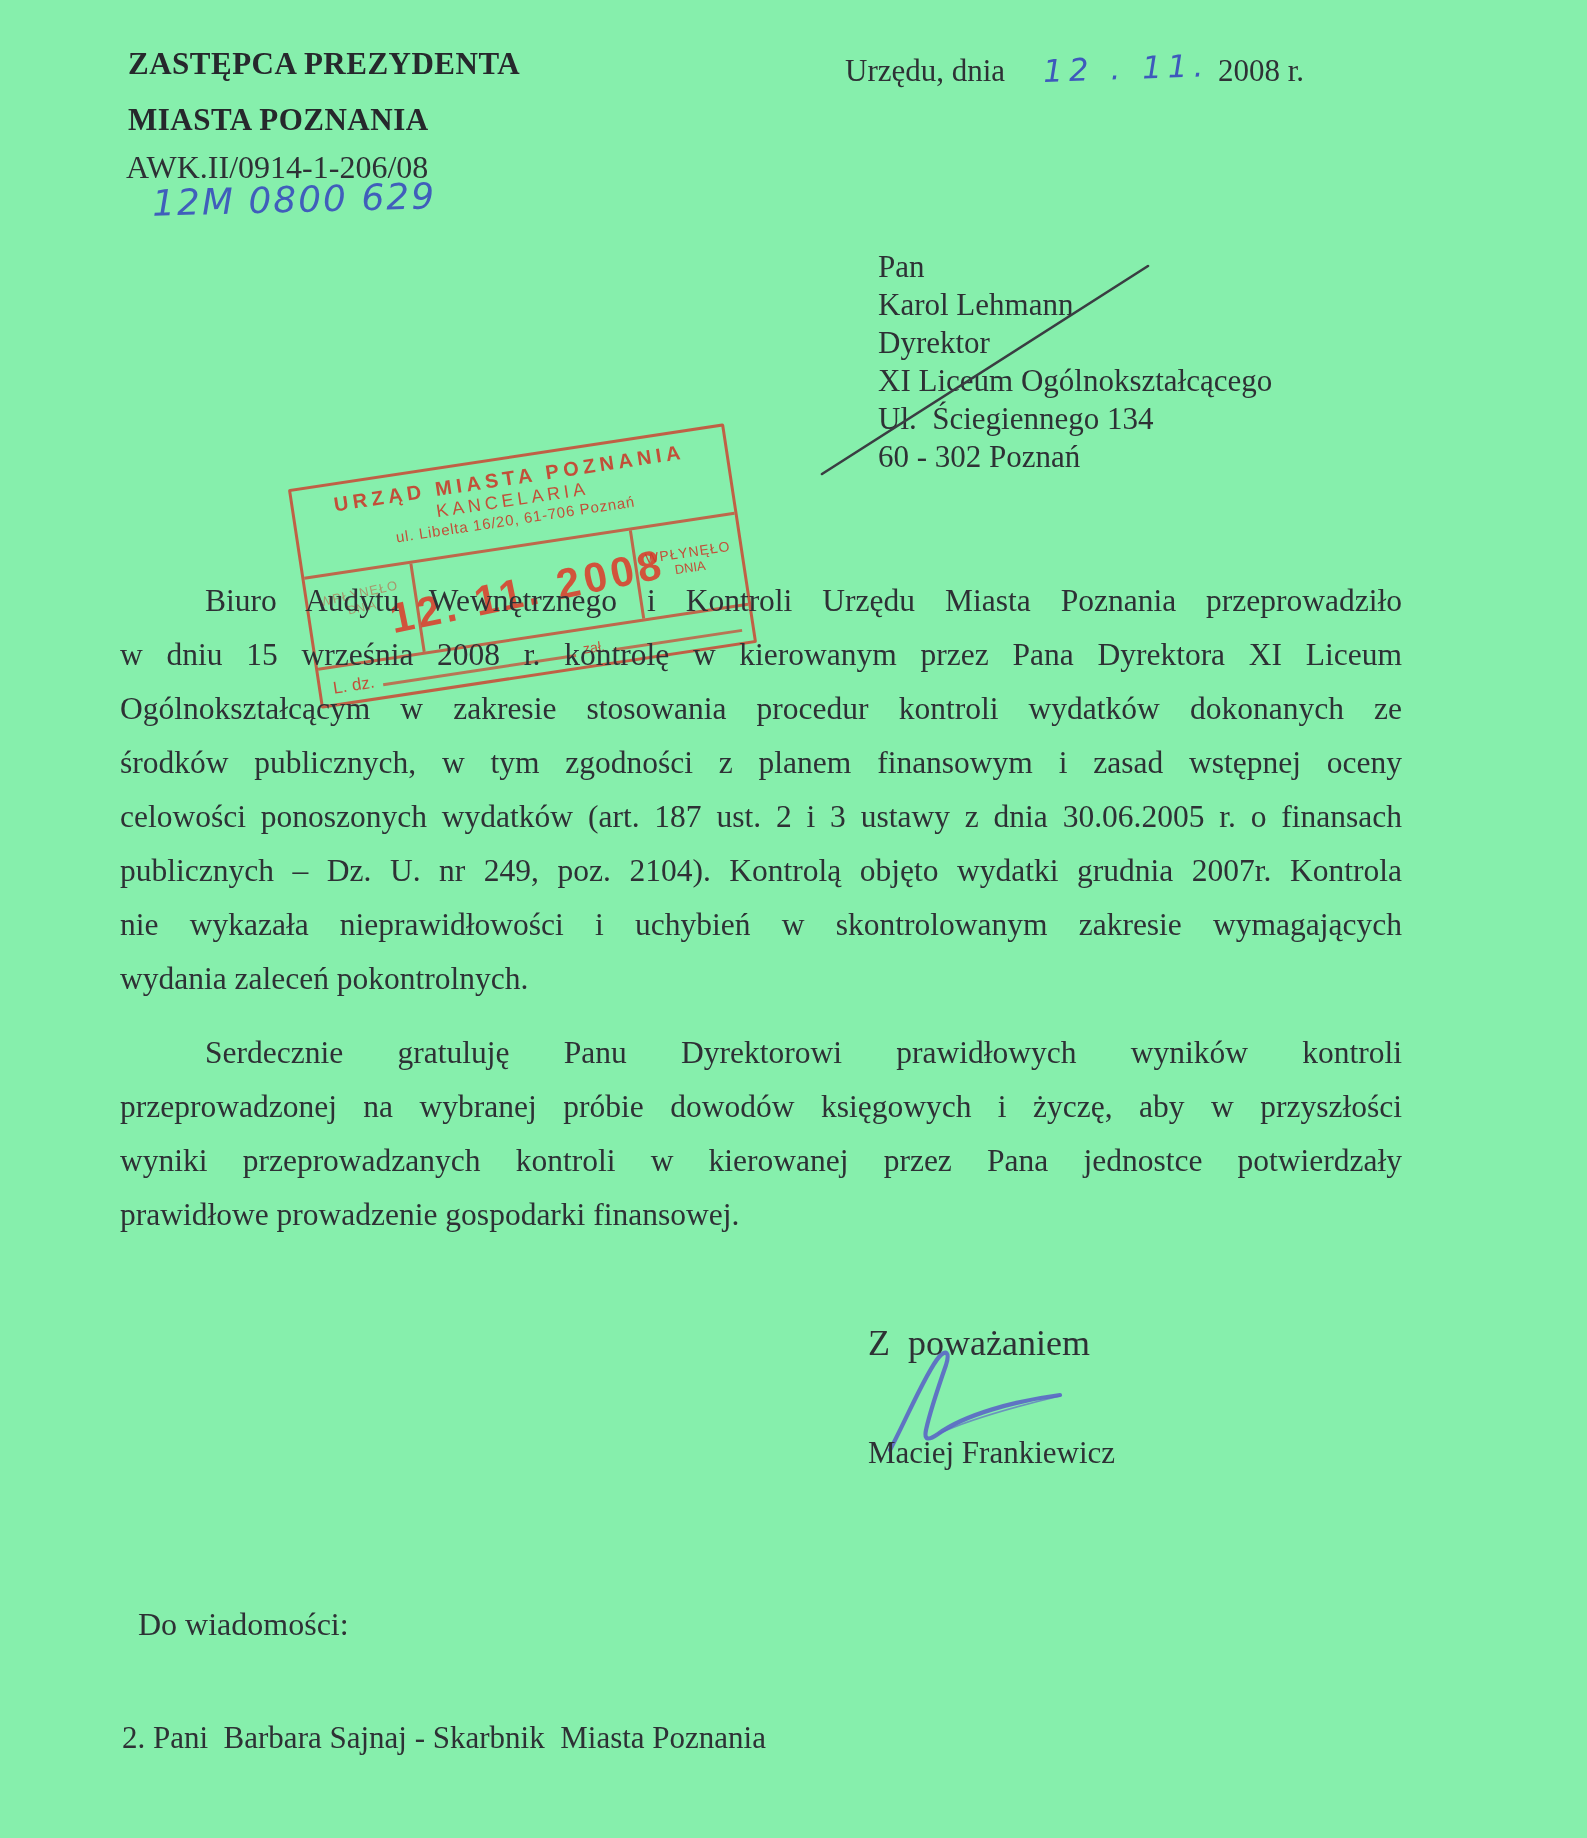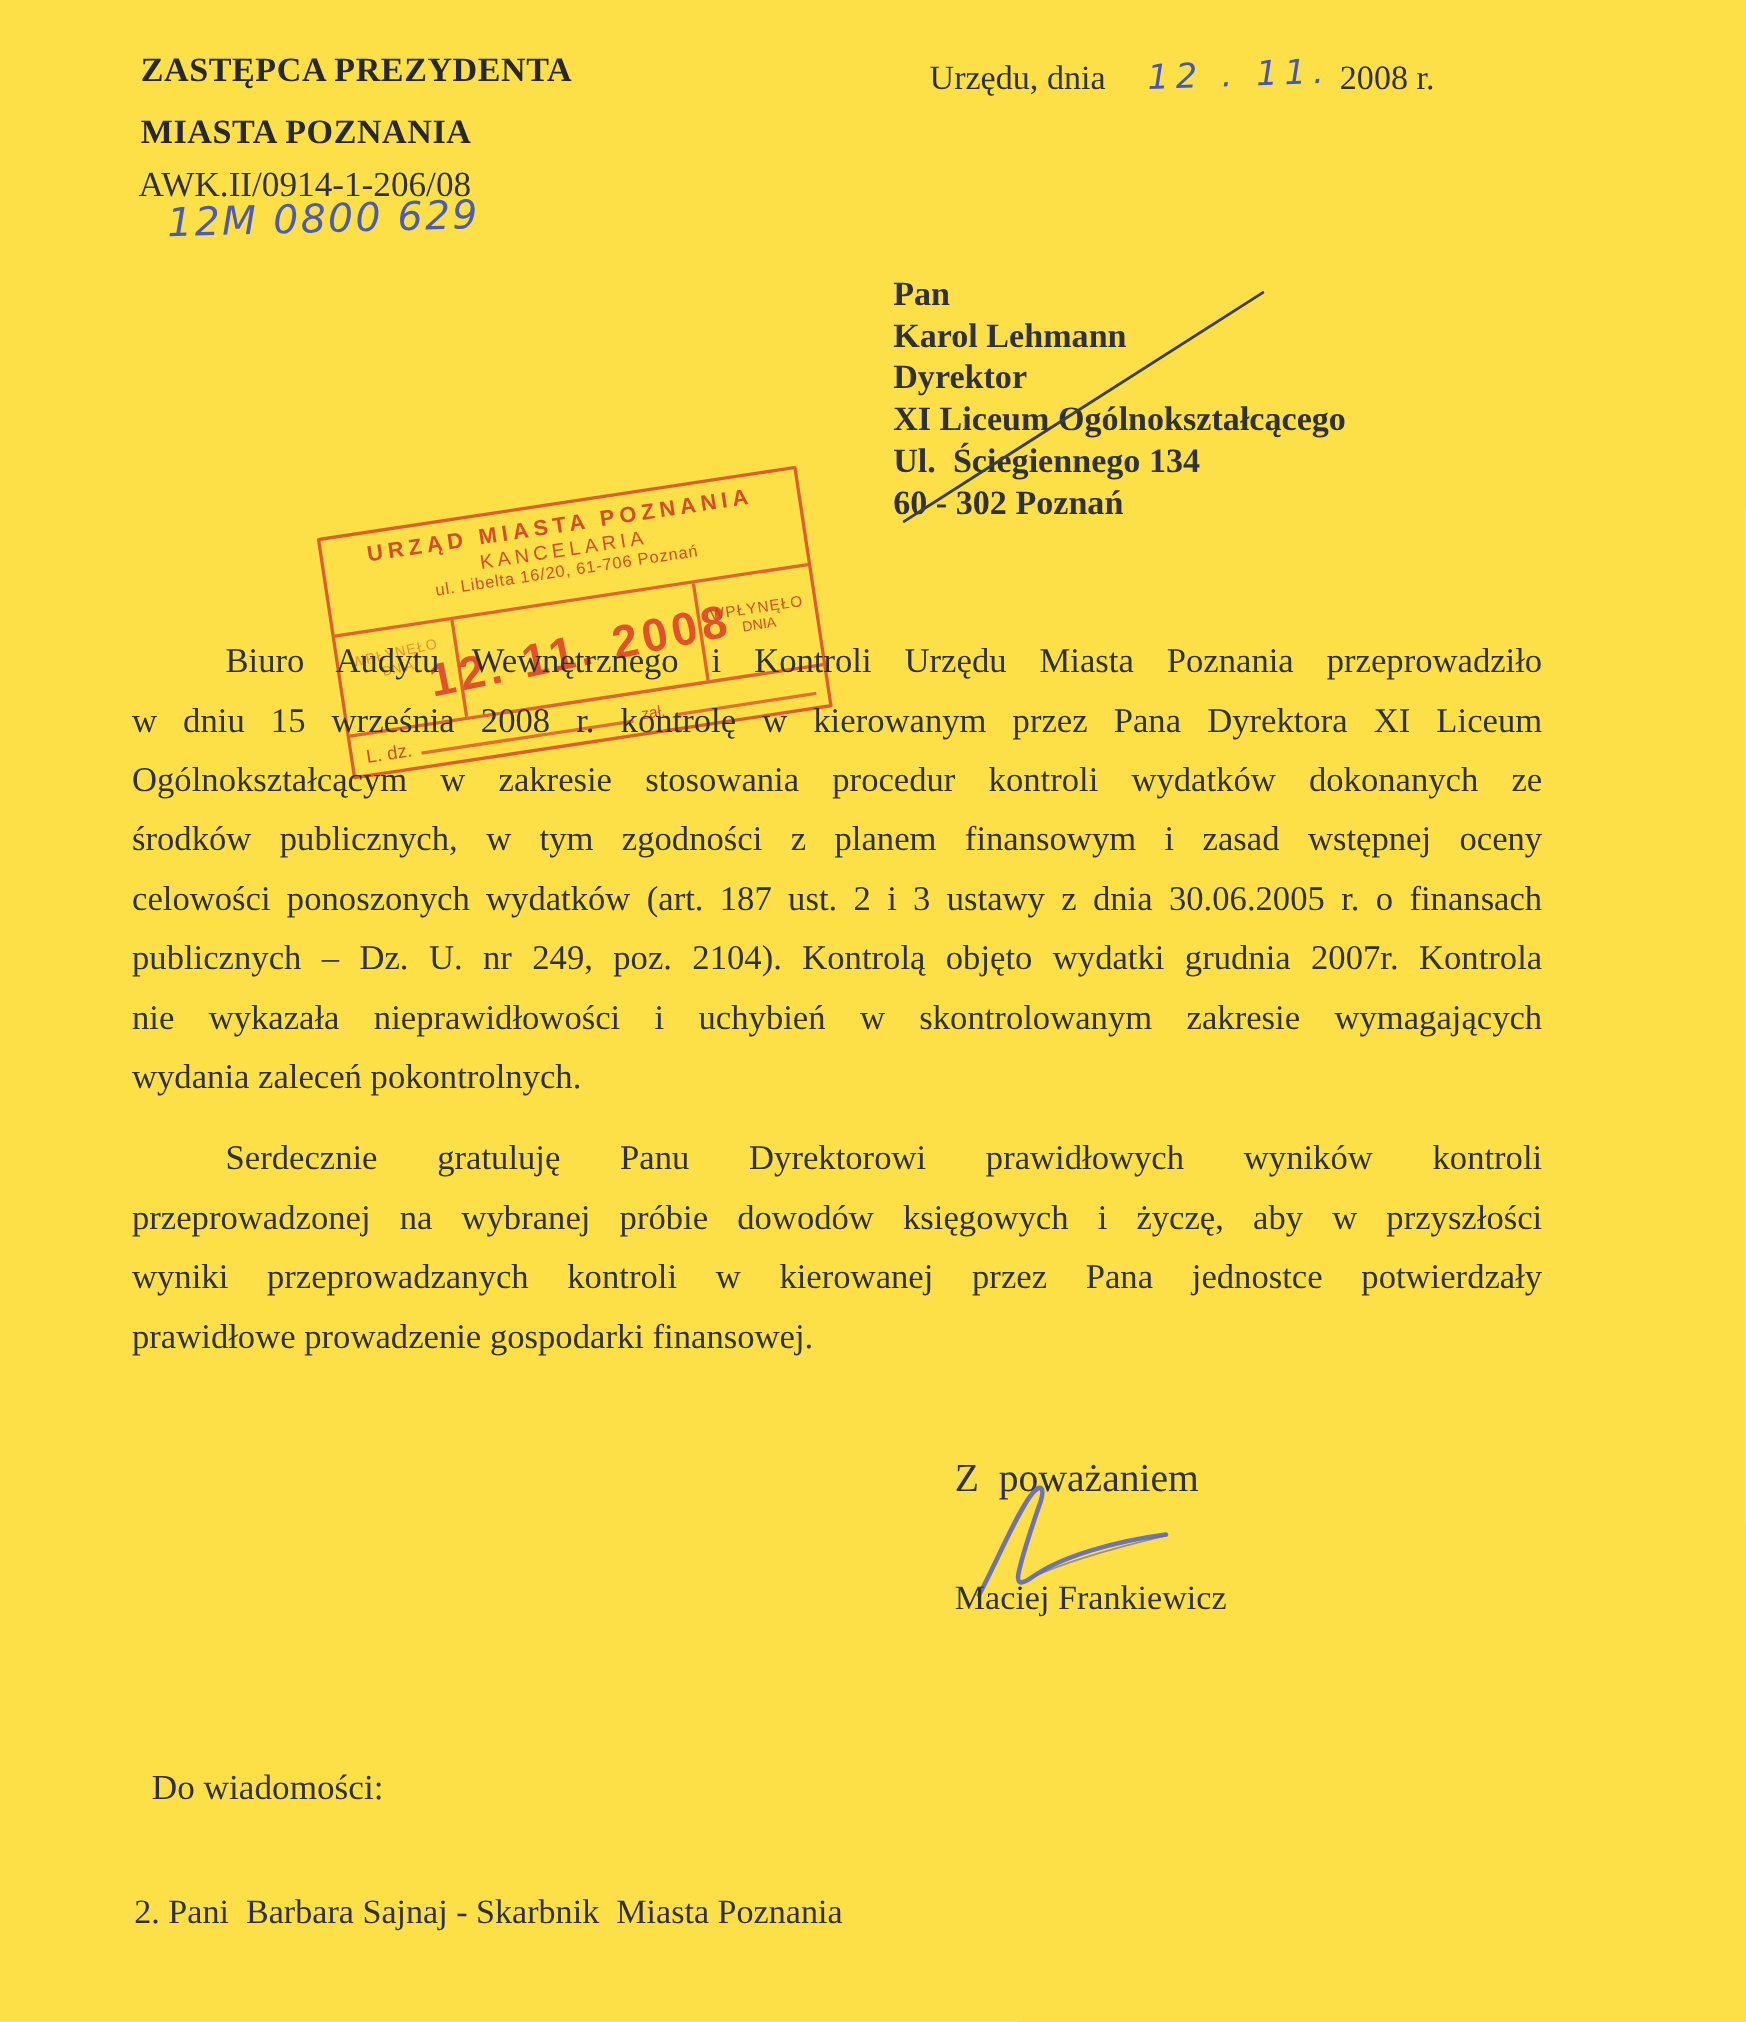--- a/index.html
+++ b/index.html
@@ -1,19 +1,19 @@
 <!DOCTYPE html>
 <html lang="pl"><head>
 <meta charset="utf-8">
 <style>
   html,body{margin:0;padding:0;background:#e8e8e8;}
   .page{
     position:relative;
     width:1587px;height:1838px;
-    background:#fde047;
+    background:#86efac;
     font-family:"Liberation Serif","DejaVu Serif",serif;
     color:#2e3135;
     overflow:hidden;
     margin:0 auto;
   }
   .abs{position:absolute;}
 
   
   .sender-line{font-weight:bold;font-size:31px;letter-spacing:.5px;color:#26282c;}
   .ref-number{font-size:32px;}
@@ -108,21 +108,21 @@
       <div class="rcv2">DNIA</div>
     </div>
     <div class="stamp-bottom">
       <span class="st-ldz">L. dz.</span>
       <span class="st-fill"></span>
       <span class="st-zal">zał.</span>
       <span class="st-fill2"></span>
     </div>
   </div>
 
-  <div class="abs" style="left:812px;top:248px;font-weight:bold;">
+  <div class="abs" style="left:878px;top:248px;">
     <div class="addr-line">Pan</div>
     <div class="addr-line">Karol Lehmann</div>
     <div class="addr-line">Dyrektor</div>
     <div class="addr-line">XI Liceum Ogólnokształcącego</div>
     <div class="addr-line">Ul.  Ściegiennego 134</div>
     <div class="addr-line">60 - 302 Poznań</div>
   </div>
 
   <svg class="overlay" style="left:800px;top:250px;" width="370" height="240" viewBox="0 0 370 240">
     <line x1="22" y1="224" x2="348" y2="16" stroke="#3a3d42" stroke-width="2.6" stroke-linecap="round"></line>

